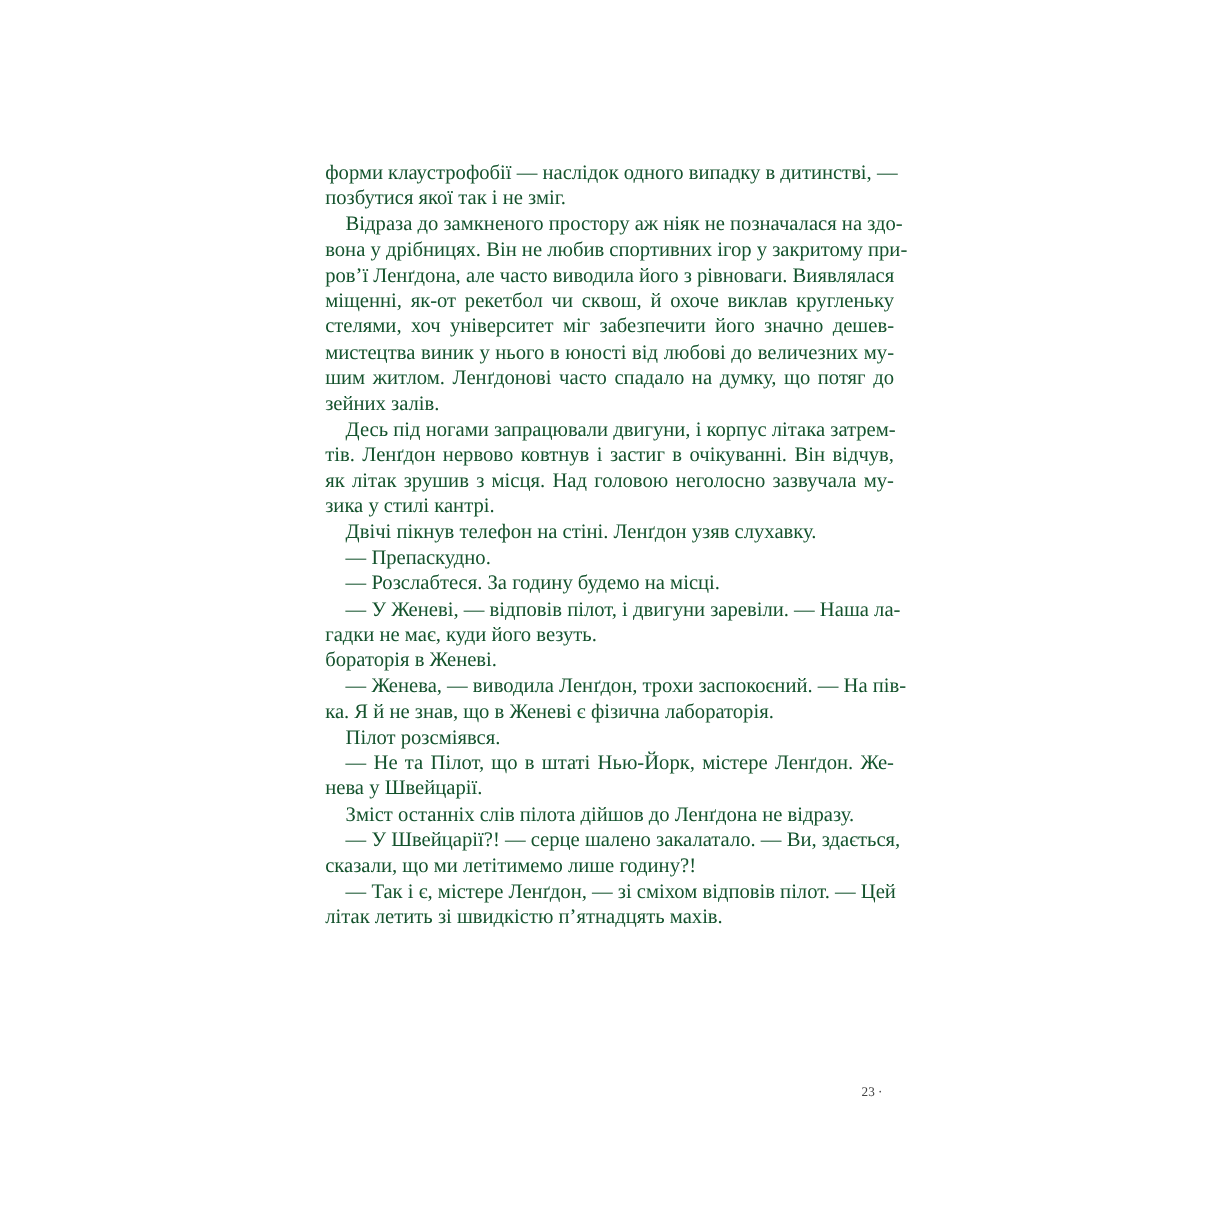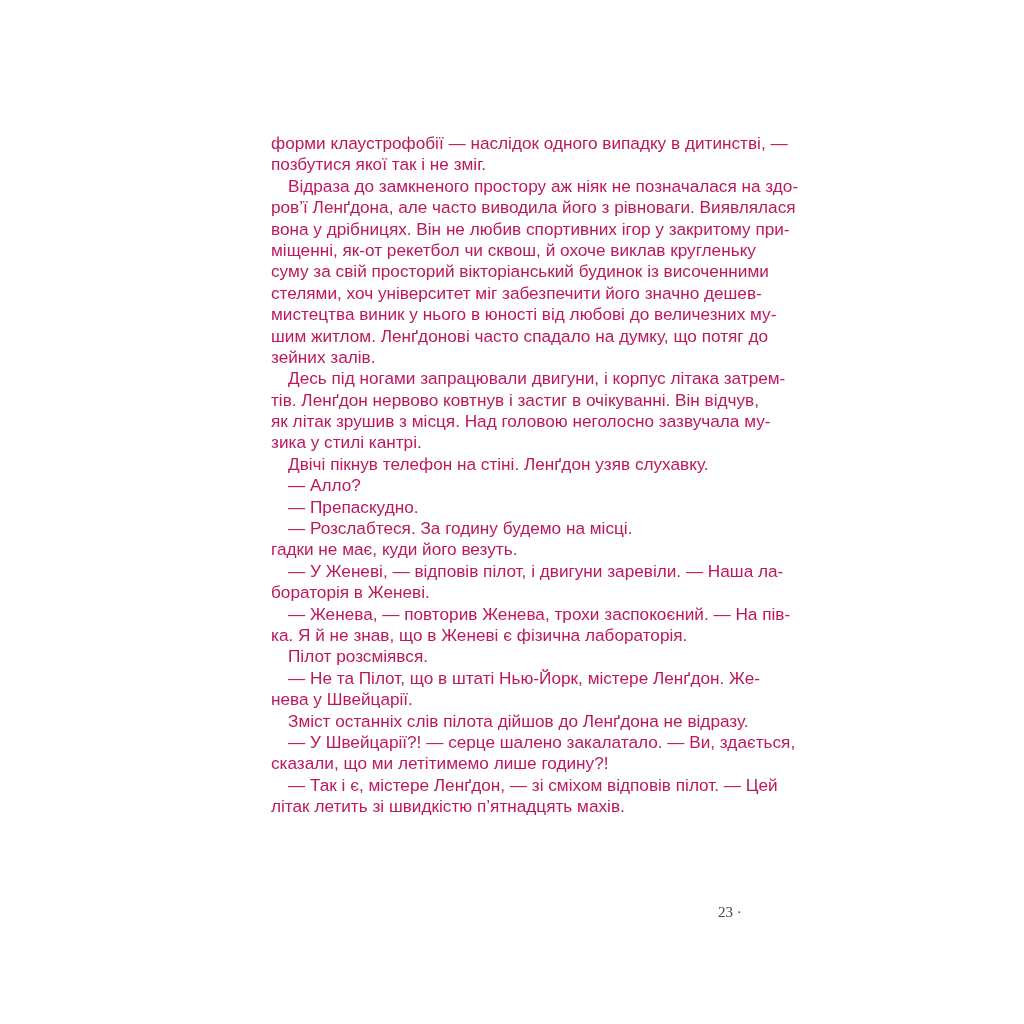--- a/index.html
+++ b/index.html
@@ -2,70 +2,68 @@
 <html><head>
 <meta charset="utf-8">
 <style>
   html, body { margin: 0; padding: 0; background: #ffffff; }
   body { width: 1024px; height: 1024px; position: relative; overflow: hidden; }
   .page-text {
     position: absolute;
     left: 271px;
     top: 133px;
     width: 474px;
-    font-family: Liberation Sans, sans-serif;
+    font-family: Liberation Serif, serif;
     font-size: 17.2px;
     line-height: 21.4px;
-    color: #be185d;
+    color: #14532d;
   }
   .line {
     display: block;
     white-space: nowrap;
     text-align: justify;
     text-align-last: justify;
     height: 21.4px;
   }
   .line.last { text-align-last: left; }
   .line.indent { padding-left: 17px; }
   .page-number {
     position: absolute;
     left: 718px;
     top: 904px;
     font-family: "Liberation Serif", "DejaVu Serif", serif;
-    font-size: 15px;
+    font-size: 11px;
     color: #444;
   }
 </style>
 </head>
 <body>
 
 <div class="page-text" id="page-text">
     <span class="line">форми клаустрофобії — наслідок одного випадку в дитинстві, —</span>
     <span class="line last">позбутися якої так і не зміг.</span>
     <span class="line indent">Відраза до замкненого простору аж ніяк не позначалася на здо-</span>
+    <span class="line">вона у дрібницях. Він не любив спортивних ігор у закритому при-</span>
     <span class="line">ров’ї Ленґдона, але часто виводила його з рівноваги. Виявлялася</span>
-    <span class="line">вона у дрібницях. Він не любив спортивних ігор у закритому при-</span>
     <span class="line">міщенні, як-от рекетбол чи сквош, й охоче виклав кругленьку</span>
-    <span class="line">суму за свій просторий вікторіанський будинок із височенними</span>
     <span class="line">стелями, хоч університет міг забезпечити його значно дешев-</span>
     <span class="line">мистецтва виник у нього в юності від любові до величезних му-</span>
     <span class="line">шим житлом. Ленґдонові часто спадало на думку, що потяг до</span>
     <span class="line last">зейних залів.</span>
     <span class="line indent">Десь під ногами запрацювали двигуни, і корпус літака затрем-</span>
     <span class="line">тів. Ленґдон нервово ковтнув і застиг в очікуванні. Він відчув,</span>
     <span class="line">як літак зрушив з місця. Над головою неголосно зазвучала му-</span>
     <span class="line last">зика у стилі кантрі.</span>
     <span class="line indent last">Двічі пікнув телефон на стіні. Ленґдон узяв слухавку.</span>
-    <span class="line indent last">— Алло?</span>
     <span class="line indent last">— Препаскудно.</span>
     <span class="line indent last">— Розслабтеся. За годину будемо на місці.</span>
+    <span class="line indent">— У Женеві, — відповів пілот, і двигуни заревіли. — Наша ла-</span>
     <span class="line last">гадки не має, куди його везуть.</span>
-    <span class="line indent">— У Женеві, — відповів пілот, і двигуни заревіли. — Наша ла-</span>
     <span class="line last">бораторія в Женеві.</span>
-    <span class="line indent">— Женева, — повторив Женева, трохи заспокоєний. — На пів-</span>
+    <span class="line indent">— Женева, — виводила Ленґдон, трохи заспокоєний. — На пів-</span>
     <span class="line last">ка. Я й не знав, що в Женеві є фізична лабораторія.</span>
     <span class="line indent last">Пілот розсміявся.</span>
     <span class="line indent">— Не та Пілот, що в штаті Нью-Йорк, містере Ленґдон. Же-</span>
     <span class="line last">нева у Швейцарії.</span>
     <span class="line indent last">Зміст останніх слів пілота дійшов до Ленґдона не відразу.</span>
     <span class="line indent">— У Швейцарії?! — серце шалено закалатало. — Ви, здається,</span>
     <span class="line last">сказали, що ми летітимемо лише годину?!</span>
     <span class="line indent">— Так і є, містере Ленґдон, — зі сміхом відповів пілот. — Цей</span>
     <span class="line last">літак летить зі швидкістю п’ятнадцять махів.</span>
   </div>

